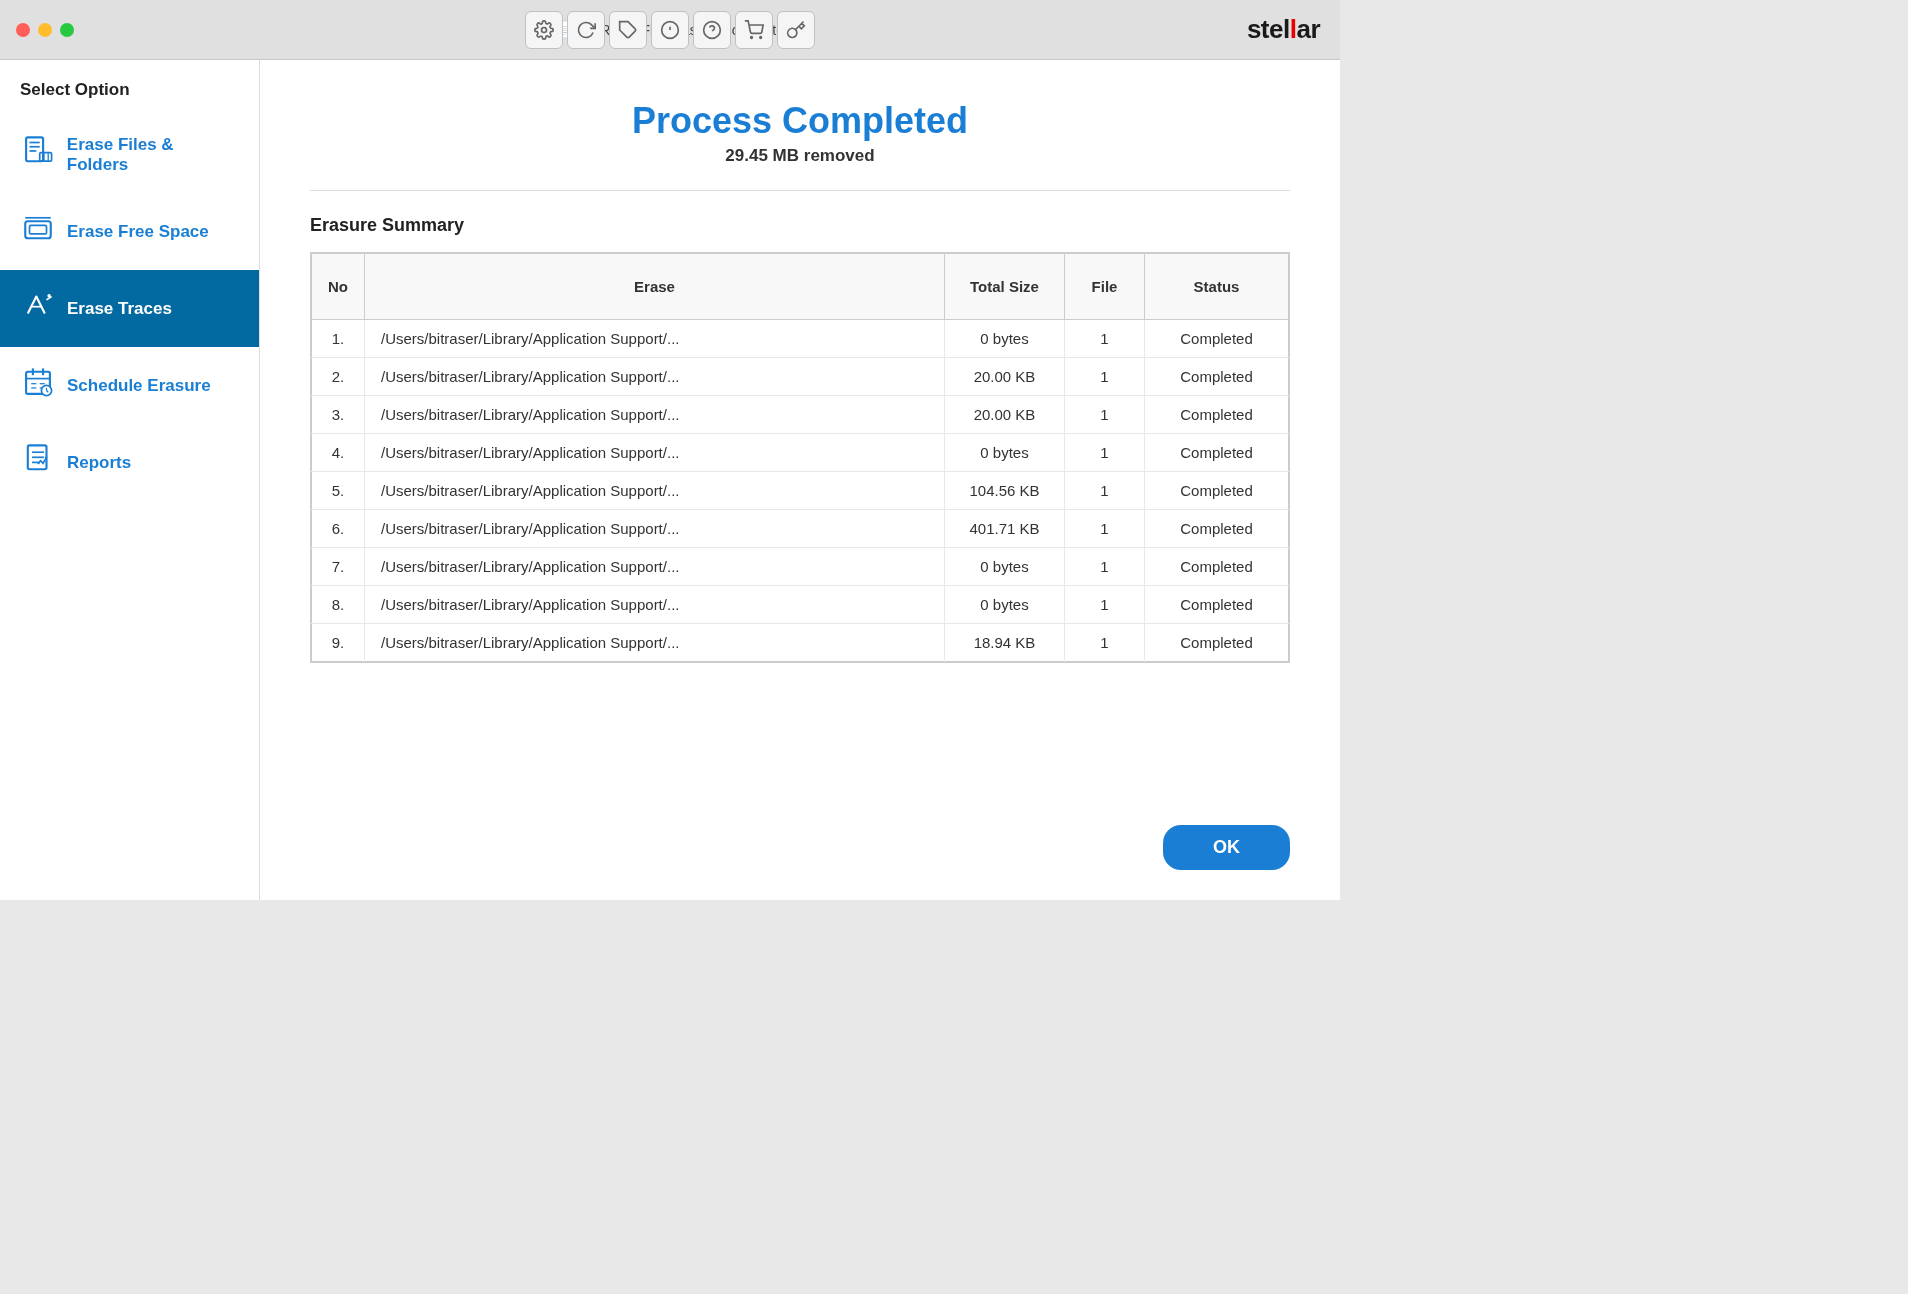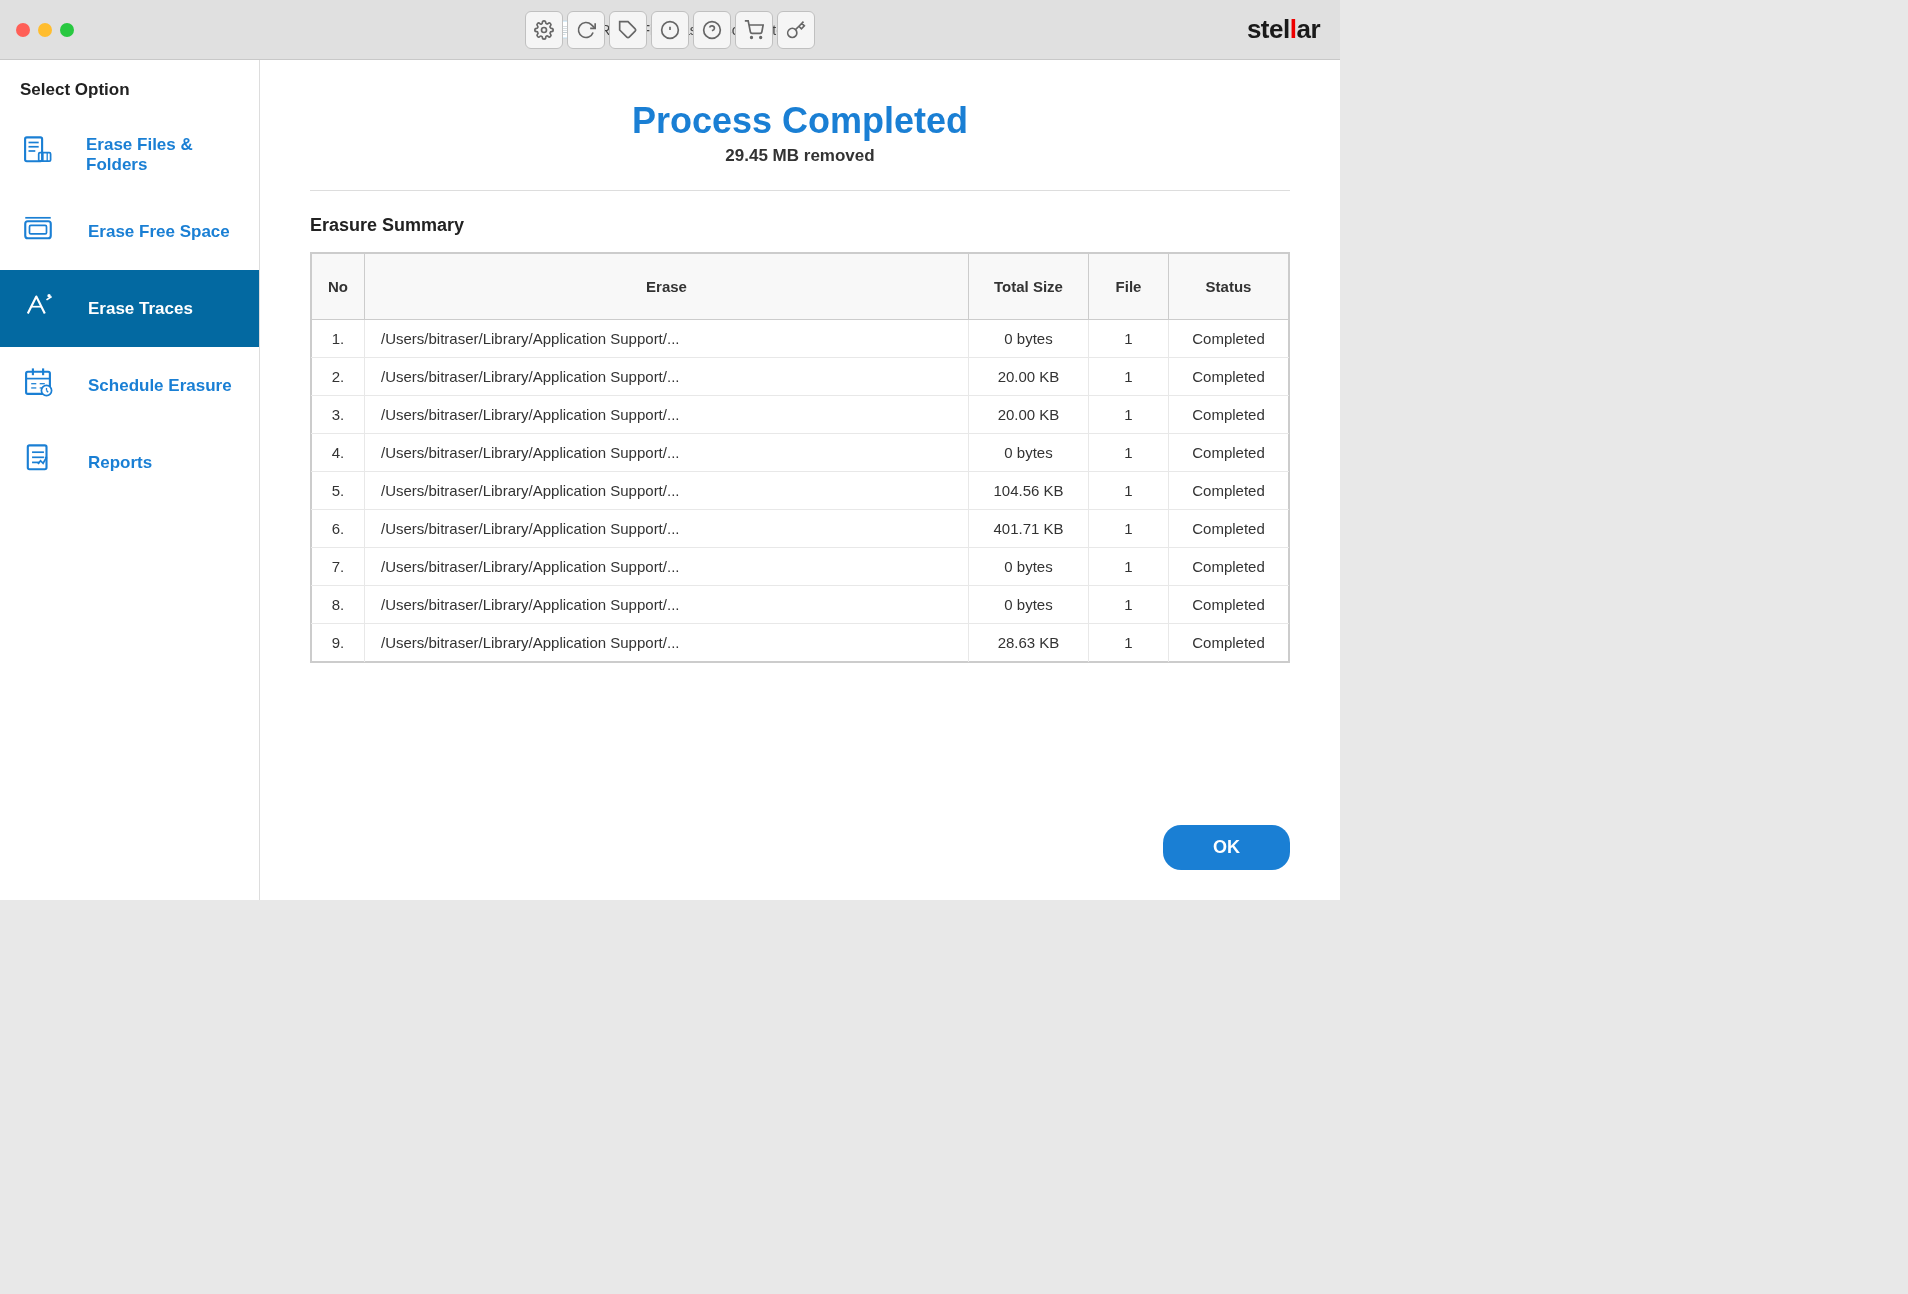--- a/index.html
+++ b/index.html
@@ -100,21 +100,21 @@
     }
     .select-option-label {
       font-size: 17px;
       font-weight: 600;
       color: #222;
       padding: 0 20px 16px 20px;
     }
     .sidebar-item {
       display: flex;
       align-items: center;
-      gap: 32px;
+      gap: 11px;
       padding: 18px 20px;
       cursor: pointer;
       border-radius: 4px;
     }
     .sidebar-item.active {
       background: #0369a1;
       border-radius: 0;
     }
     .sidebar-item.active .sidebar-label {
       color: #fff;
@@ -195,21 +195,21 @@
       border-right: 1px solid #e8e8e8;
       color: #333;
     }
     .erasure-table td:last-child { border-right: none; }
     .erasure-table tr:last-child td { border-bottom: none; }
 
     .col-no { width: 50px; text-align: center; }
     .col-name { text-align: left; }
     .col-size { width: 120px; text-align: center; }
     .col-file { width: 80px; text-align: center; margin-left: 12px; }
-    .col-status { width: 120px; text-align: center; }
+    .col-status { width: 144px; text-align: center; }
 
     .table-wrapper {
       border: 1px solid #ccc;
       overflow: hidden;
     }
 
     
     .ok-btn-container {
       position: absolute;
       bottom: 30px;
@@ -444,21 +444,21 @@
             <tr>
       <td class="col-no">8.</td>
       <td class="col-name">/Users/bitraser/Library/Application Support/...</td>
       <td class="col-size">0 bytes</td>
       <td class="col-file">1</td>
       <td class="col-status">Completed</td>
     </tr>
             <tr>
       <td class="col-no">9.</td>
       <td class="col-name">/Users/bitraser/Library/Application Support/...</td>
-      <td class="col-size">28.63 KB</td>
+      <td class="col-size">18.94 KB</td>
       <td class="col-file">1</td>
       <td class="col-status">Completed</td>
     </tr>
           </tbody>
       </table>
     </div>
 
     <div class="ok-btn-container">
       <button class="ok-btn">OK</button>
     </div>

